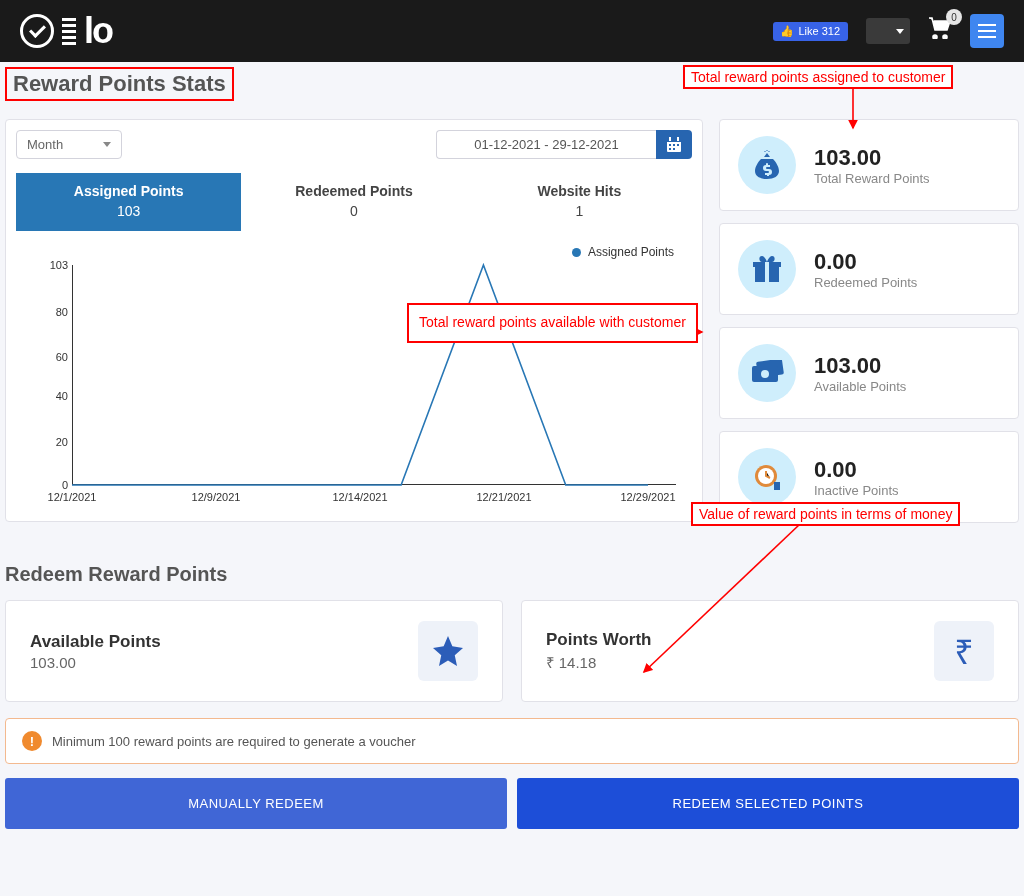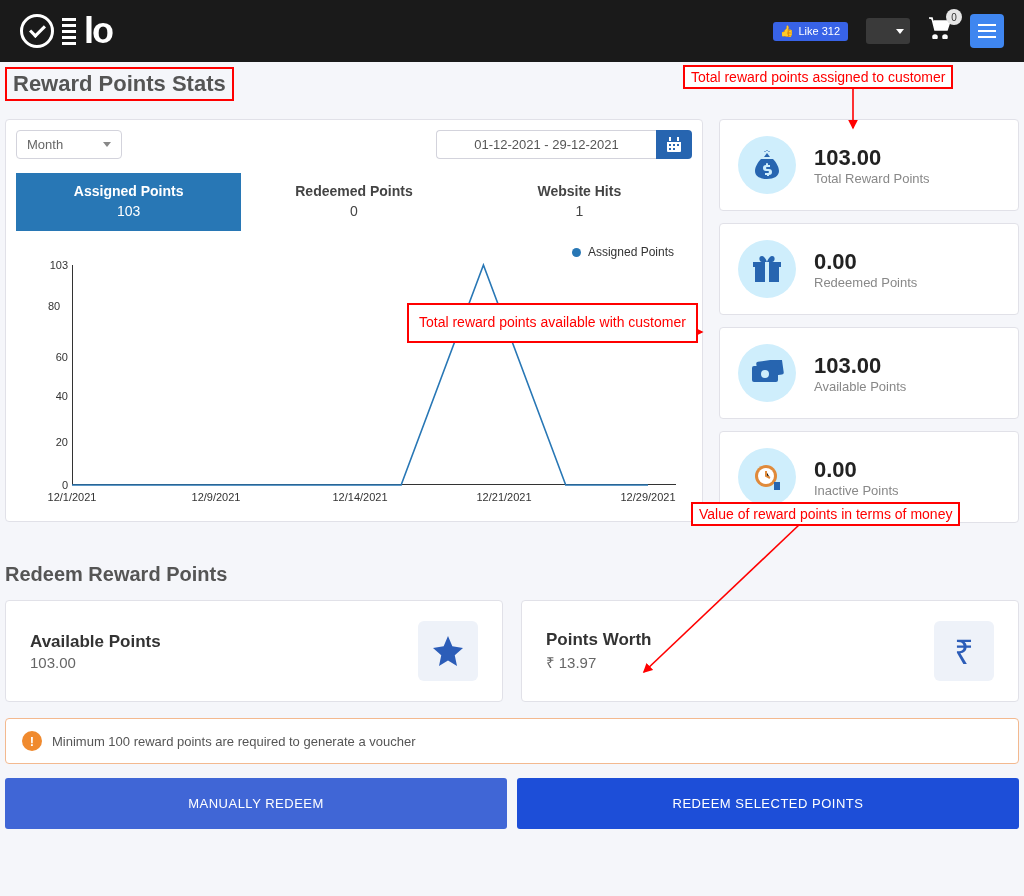--- a/index.html
+++ b/index.html
@@ -173,21 +173,21 @@
             <span class="legend-dot"></span>
             <span>Assigned Points</span>
           </div>
           <div class="chart" id="chart">
             <div class="y-axis"></div>
             <div class="x-axis"></div>
           <div class="ytick" style="top: 218px;">0</div>
               <div class="ytick" style="top: 175.282px;">20</div>
               <div class="ytick" style="top: 129px;">40</div>
               <div class="ytick" style="top: 89.8447px;">60</div>
-              <div class="ytick" style="top: 39px; text-align: center;">80</div>
+              <div class="ytick" style="top: 45px;">80</div>
               <div class="ytick" style="top: -2px;">103</div>
               <div class="xtick" style="left: 48px;">12/1/2021</div>
               <div class="xtick" style="left: 192px;">12/9/2021</div>
               <div class="xtick" style="left: 336px;">12/14/2021</div>
               <div class="xtick" style="left: 480px;">12/21/2021</div>
               <div class="xtick" style="left: 624px;">12/29/2021</div>
               <svg width="632" height="240" style="position: absolute; left: 0px; top: 0px;">
                 <polyline points="48,224 130.28571428571428,224 212.57142857142856,224 294.85714285714283,224 377.1428571428571,224 459.42857142857144,4 541.7142857142857,224 624,224" fill="none" stroke="#2877b5" stroke-width="1.6"></polyline>
               </svg>
             </div>
@@ -262,21 +262,21 @@
       </div>
       <div class="big-icon">
         <svg width="36" height="36" viewBox="0 0 24 24">
             <path fill="#2c5db8" d="M12 2l2.9 6.9L22 10l-5.5 4.8L18 22l-6-3.6L6 22l1.5-7.2L2 10l7.1-1.1z"></path>
           </svg>
       </div>
     </div>
     <div class="redeem-card">
       <div>
         <div class="redeem-lbl">Points Worth</div>
-        <div class="redeem-val">₹ 13.97</div>
+        <div class="redeem-val">₹ 14.18</div>
       </div>
       <div class="big-icon">₹</div>
     </div>
   </div>
 
   <div class="info-box">
     <div class="info-ic">!</div>
     <span>Minimum 100 reward points are required to generate a voucher</span>
   </div>
 

